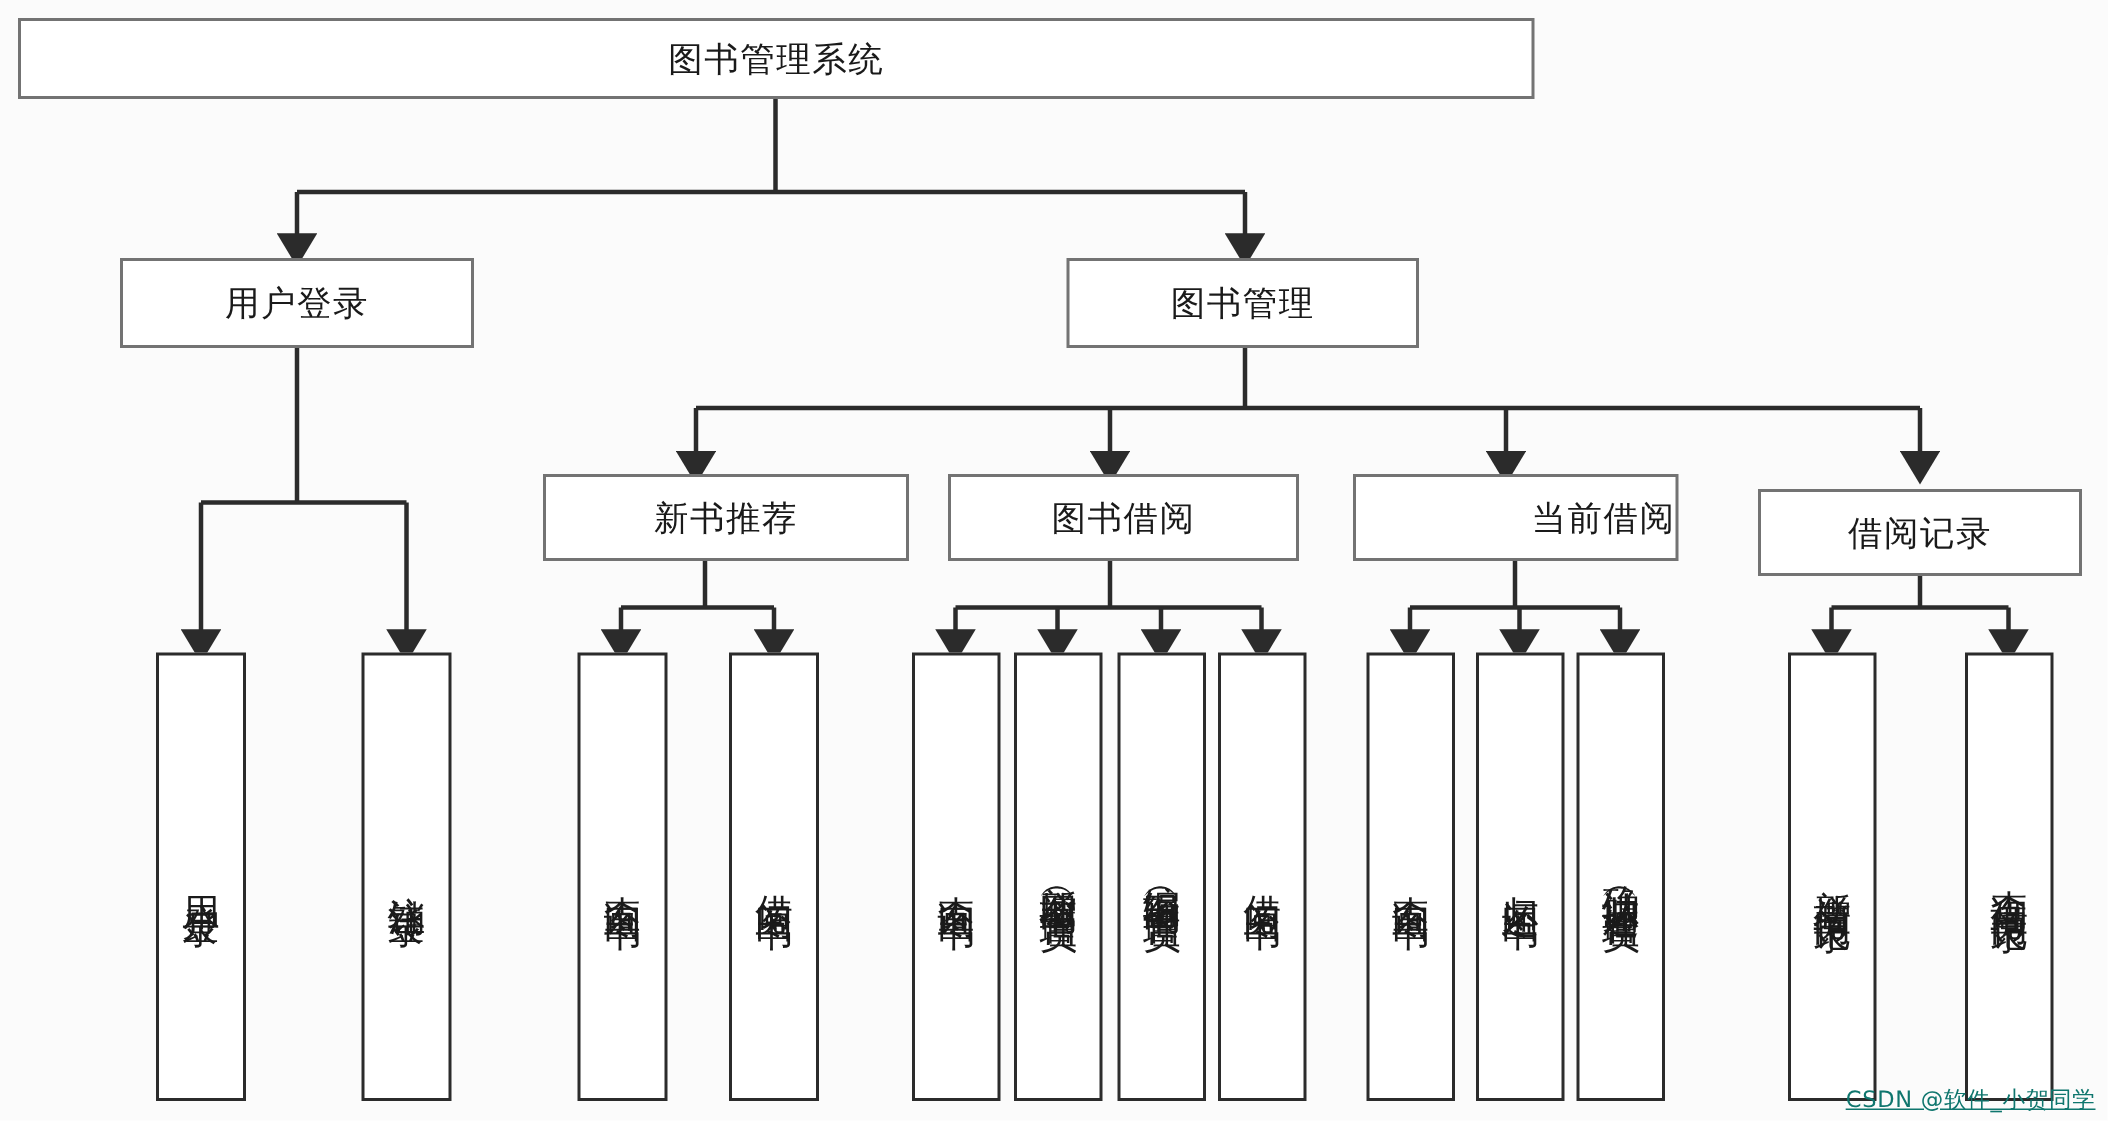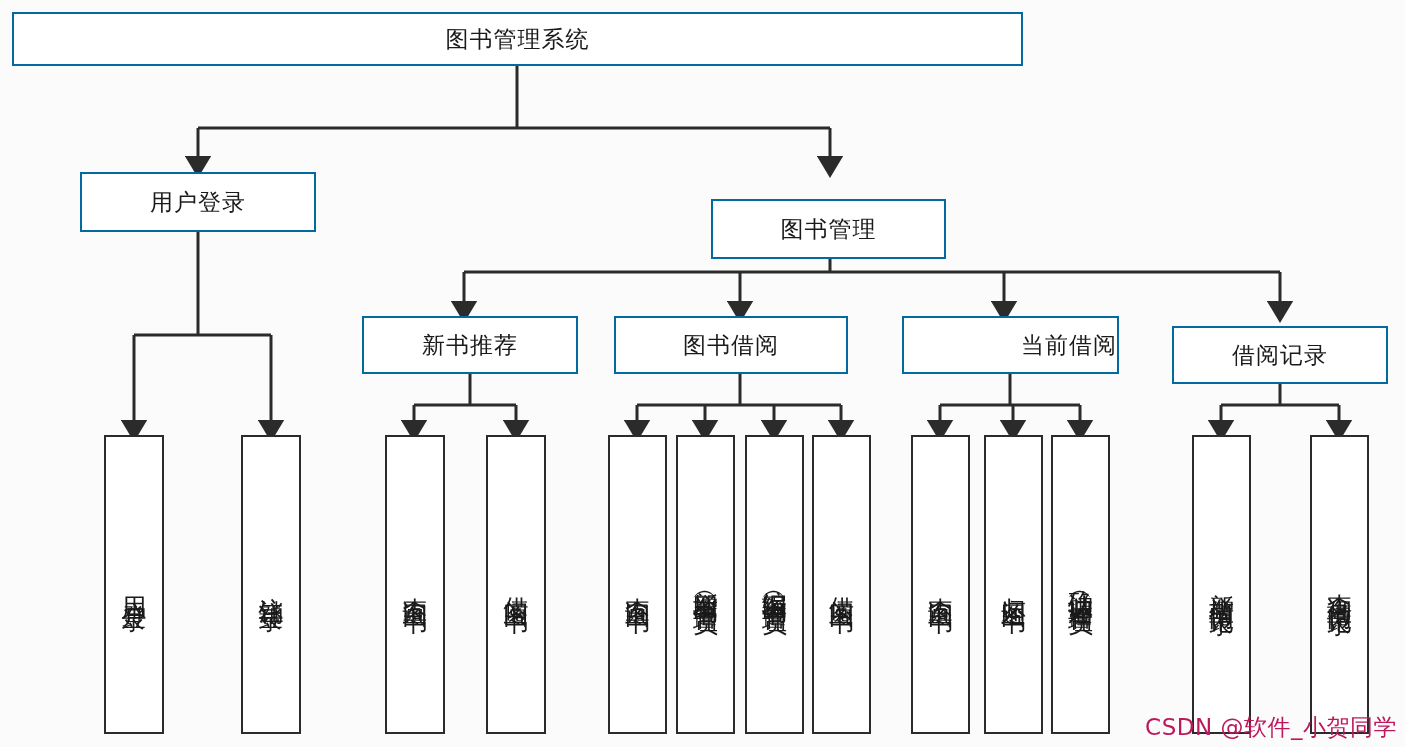--- a/index.html
+++ b/index.html
@@ -21,21 +21,21 @@
     position: absolute;
     left: 0;
     top: 0;
     width: 1405px;
     height: 747px;
     pointer-events: none;
   }
   .node {
     position: absolute;
     box-sizing: border-box;
-    border: 2px solid #0369a1;
+    border: 2px solid #737373;
     background: #ffffff;
     display: flex;
     align-items: center;
     justify-content: center;
     color: #1a1a1a;
   }
   .node.h {
     font-size: 23px;
     letter-spacing: 1px;
   }
@@ -60,24 +60,25 @@
     white-space: nowrap;
   }
   .leaf.tall .vtext {
     font-size: 25px;
     letter-spacing: 3px;
   }
   .watermark {
     position: absolute;
     right: 8px;
     bottom: 4px;
-    font-size: 23px;
-    color: #be185d;
+    font-size: 15px;
+    color: #0f766e;
     letter-spacing: 0.5px;
     white-space: nowrap;
+    text-decoration: underline;
   }
 </style>
 </head>
 <body>
 
 <div id="canvas">
 
   <svg class="edges" viewBox="0 0 1405 747">
     <defs>
       <marker id="arrow" markerWidth="9" markerHeight="9" refX="1.5" refY="4.5" orient="auto" markerUnits="strokeWidth">
@@ -129,27 +130,27 @@
     </g>
   </svg>
 
   <div id="nodes">
       <div class="node h root" style="left: 12px; top: 12px; width: 1011px; height: 54px;">
         <span>图书管理系统</span>
       </div>
       <div class="node h" style="left: 80px; top: 172px; width: 236px; height: 60px;">
         <span>用户登录</span>
       </div>
-      <div class="node h" style="left: 711px; top: 172px; width: 235px; height: 60px; margin-top: 27px;">
+      <div class="node h" style="left: 711px; top: 172px; width: 235px; height: 60px;">
         <span>图书管理</span>
       </div>
-      <div class="node h" style="left: 362px; top: 316px; width: 216px; height: 58px;">
+      <div class="node h" style="left: 362px; top: 316px; width: 244px; height: 58px;">
         <span>新书推荐</span>
       </div>
-      <div class="node h" style="left: 614px; top: 316px; width: 234px; height: 58px;">
+      <div class="node h" style="left: 632px; top: 316px; width: 234px; height: 58px;">
         <span>图书借阅</span>
       </div>
       <div class="node h" style="left: 902px; top: 316px; width: 217px; height: 58px; justify-content: flex-end;">
         <span>当前借阅</span>
       </div>
       <div class="node h" style="left: 1172px; top: 326px; width: 216px; height: 58px;">
         <span>借阅记录</span>
       </div>
       <div class="leaf" style="left: 104px; top: 435px; width: 60px; height: 299px;">
         <span class="vtext">用户登录</span>

